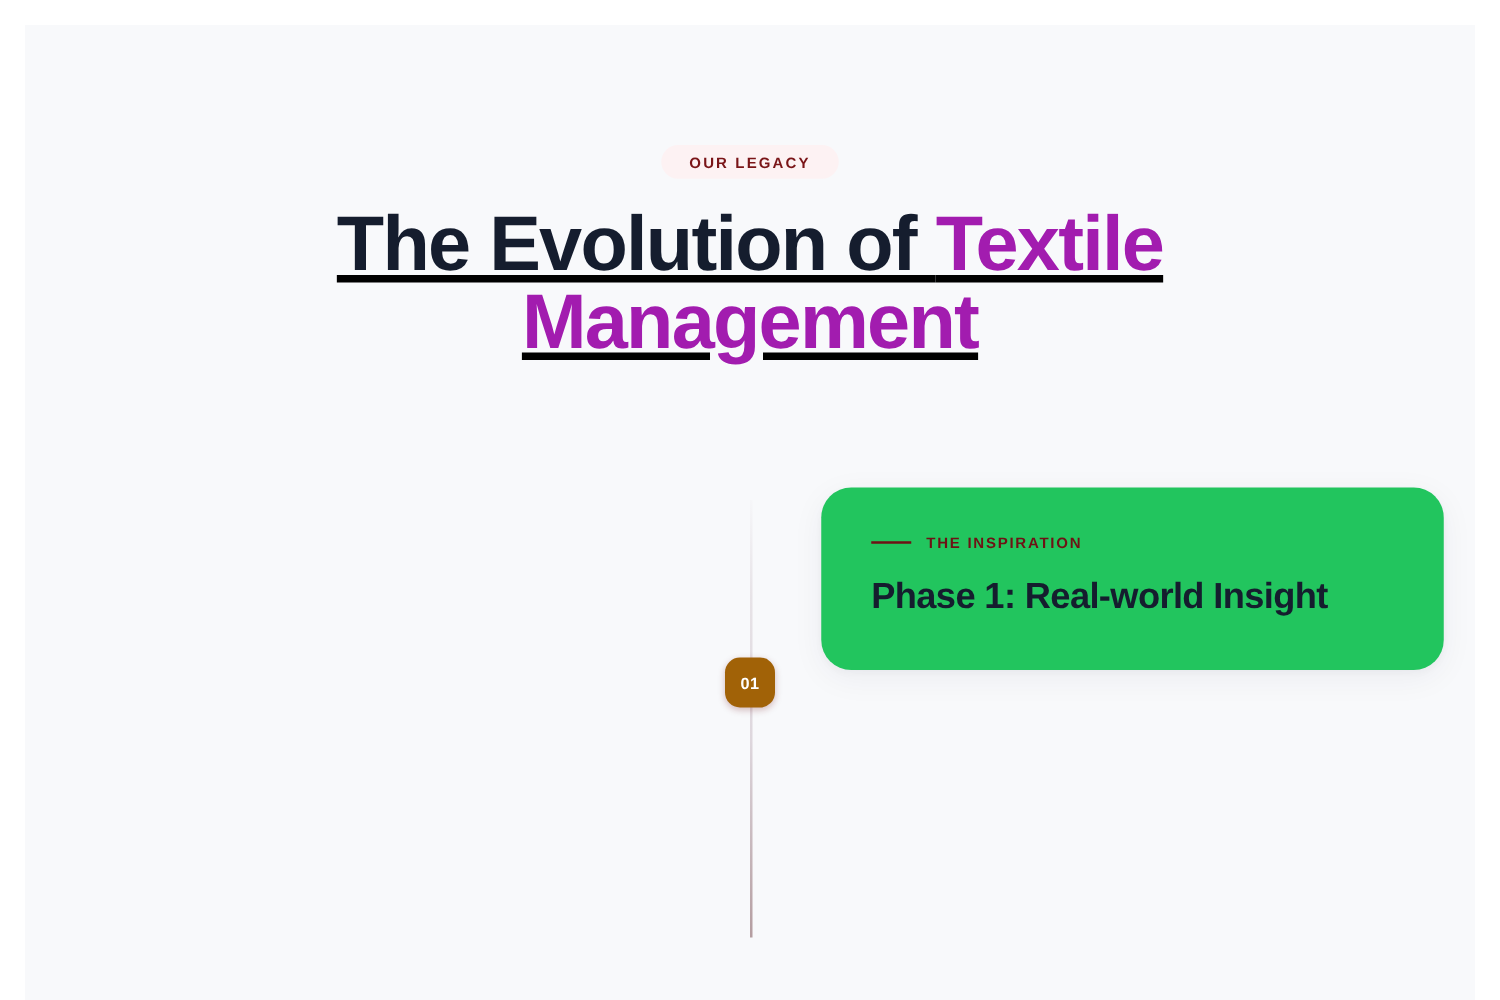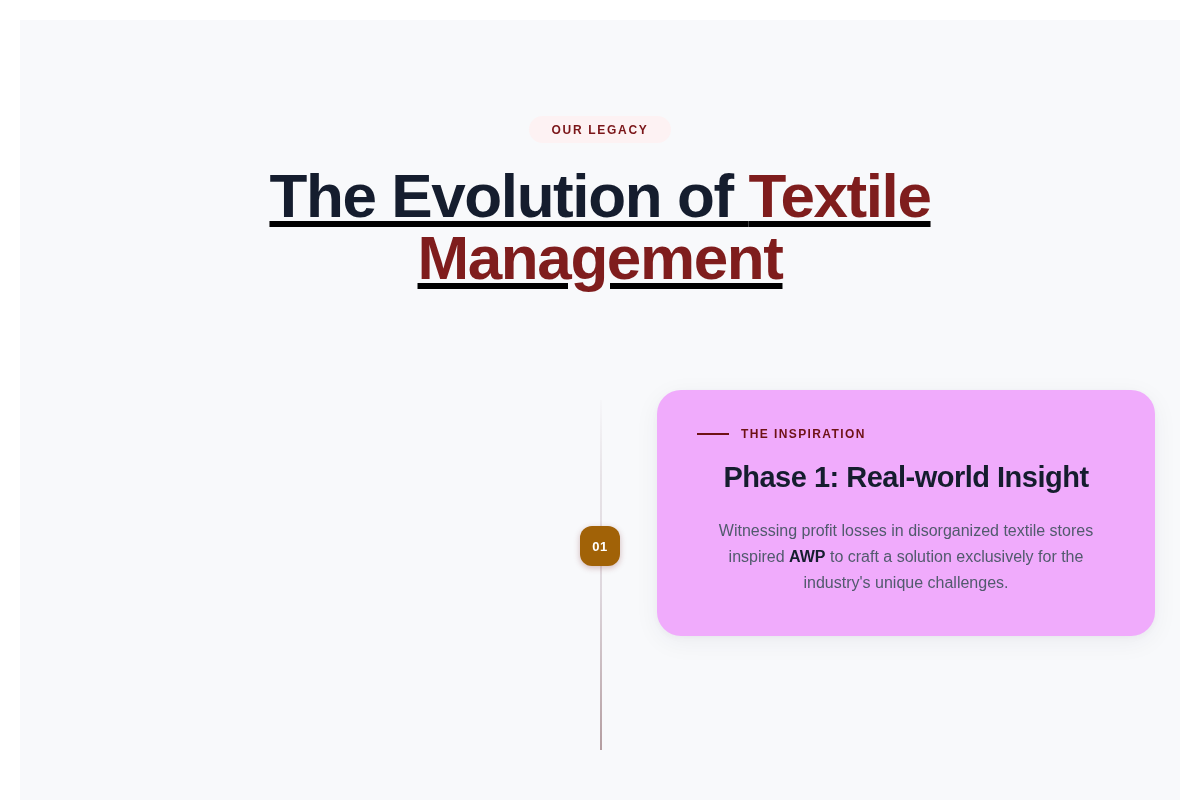--- a/index.html
+++ b/index.html
@@ -50,21 +50,21 @@
     font-size: 62px;
     line-height: 1.0;
     font-weight: bold;
     letter-spacing: -1.4px;
     color: #151d2e;
     max-width: 800px;
     margin-left: auto;
     margin-right: auto;
   }
 
-  .hero-title .accent { color: #7f1d1d; text-align: right; }
+  .hero-title .accent { color: #a21caf; text-align: right; }
 
   .hero-sub {
     margin-top: 34px;
     font-size: 17px;
     color: #62697a;
     line-height: 1.5;
   }
 
   
   .timeline {
@@ -110,26 +110,25 @@
     letter-spacing: 0.4px;
     box-shadow: 0 2px 6px rgba(110,18,21,0.28);
     z-index: 3;
   }
 
   .card {
     position: absolute;
     left: 637px;
     top: -10px;
     width: 498px;
-    background: #f0abfc;
+    background: #22c55e;
     border-radius: 24px;
     padding: 38px 40px 40px 40px;
     box-shadow: 0 6px 26px rgba(30,40,70,0.055),
                 0 2px 6px rgba(30,40,70,0.035);
-    text-align: center;
   }
 
   .card-eyebrow {
     display: flex;
     align-items: center;
     gap: 12px;
   }
 
   .eyebrow-rule {
     display: block;
@@ -189,21 +188,20 @@
 
       <article class="card">
 
         <div class="card-eyebrow">
           <span class="eyebrow-rule"></span>
           <span class="eyebrow-text">THE INSPIRATION</span>
         </div>
 
         <h2 class="card-title">Phase 1: Real-world Insight</h2>
 
-        <p class="card-body"><span>Witnessing profit losses in disorganized textile stores inspired </span><b>AWP</b><span> to craft a solution exclusively for the industry's unique challenges.</span></p>
 
       </article>
 
     </div>
 
   </section>
 
 </div>
 
 </body></html>

